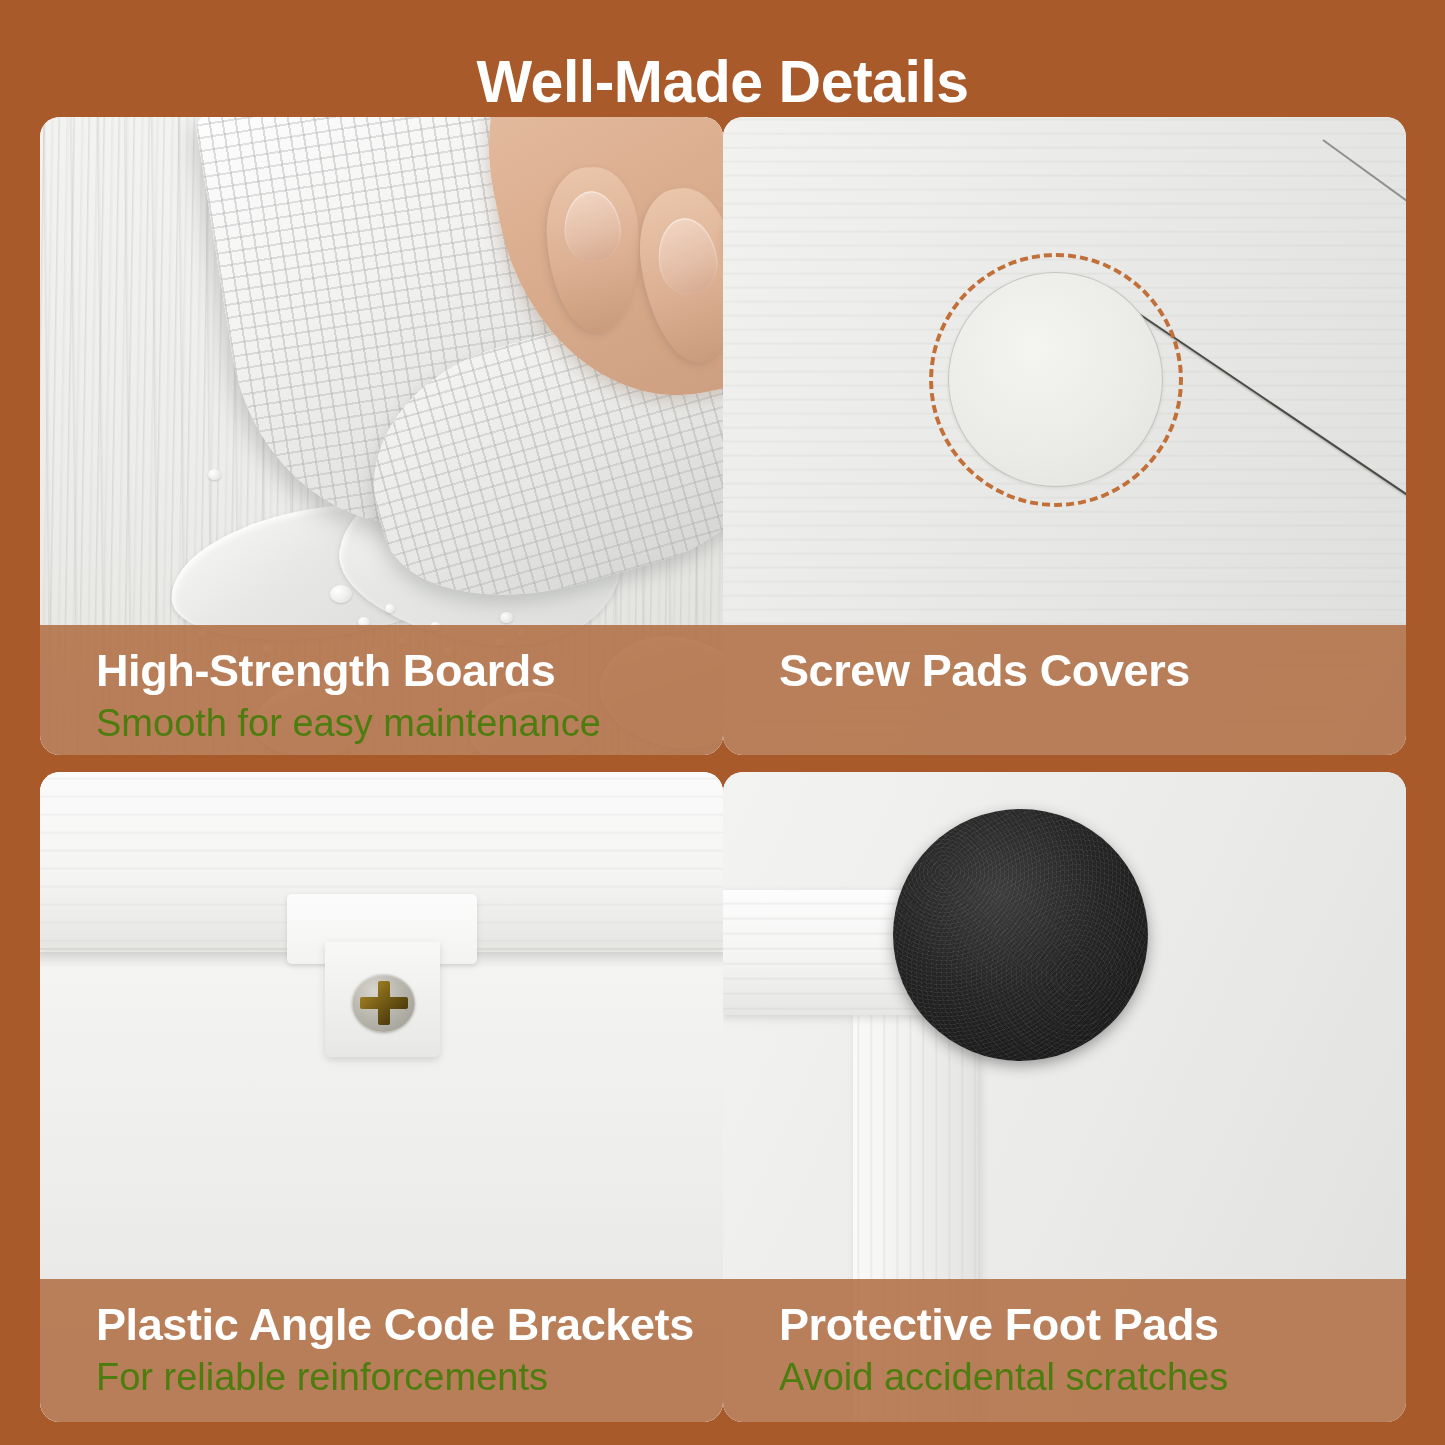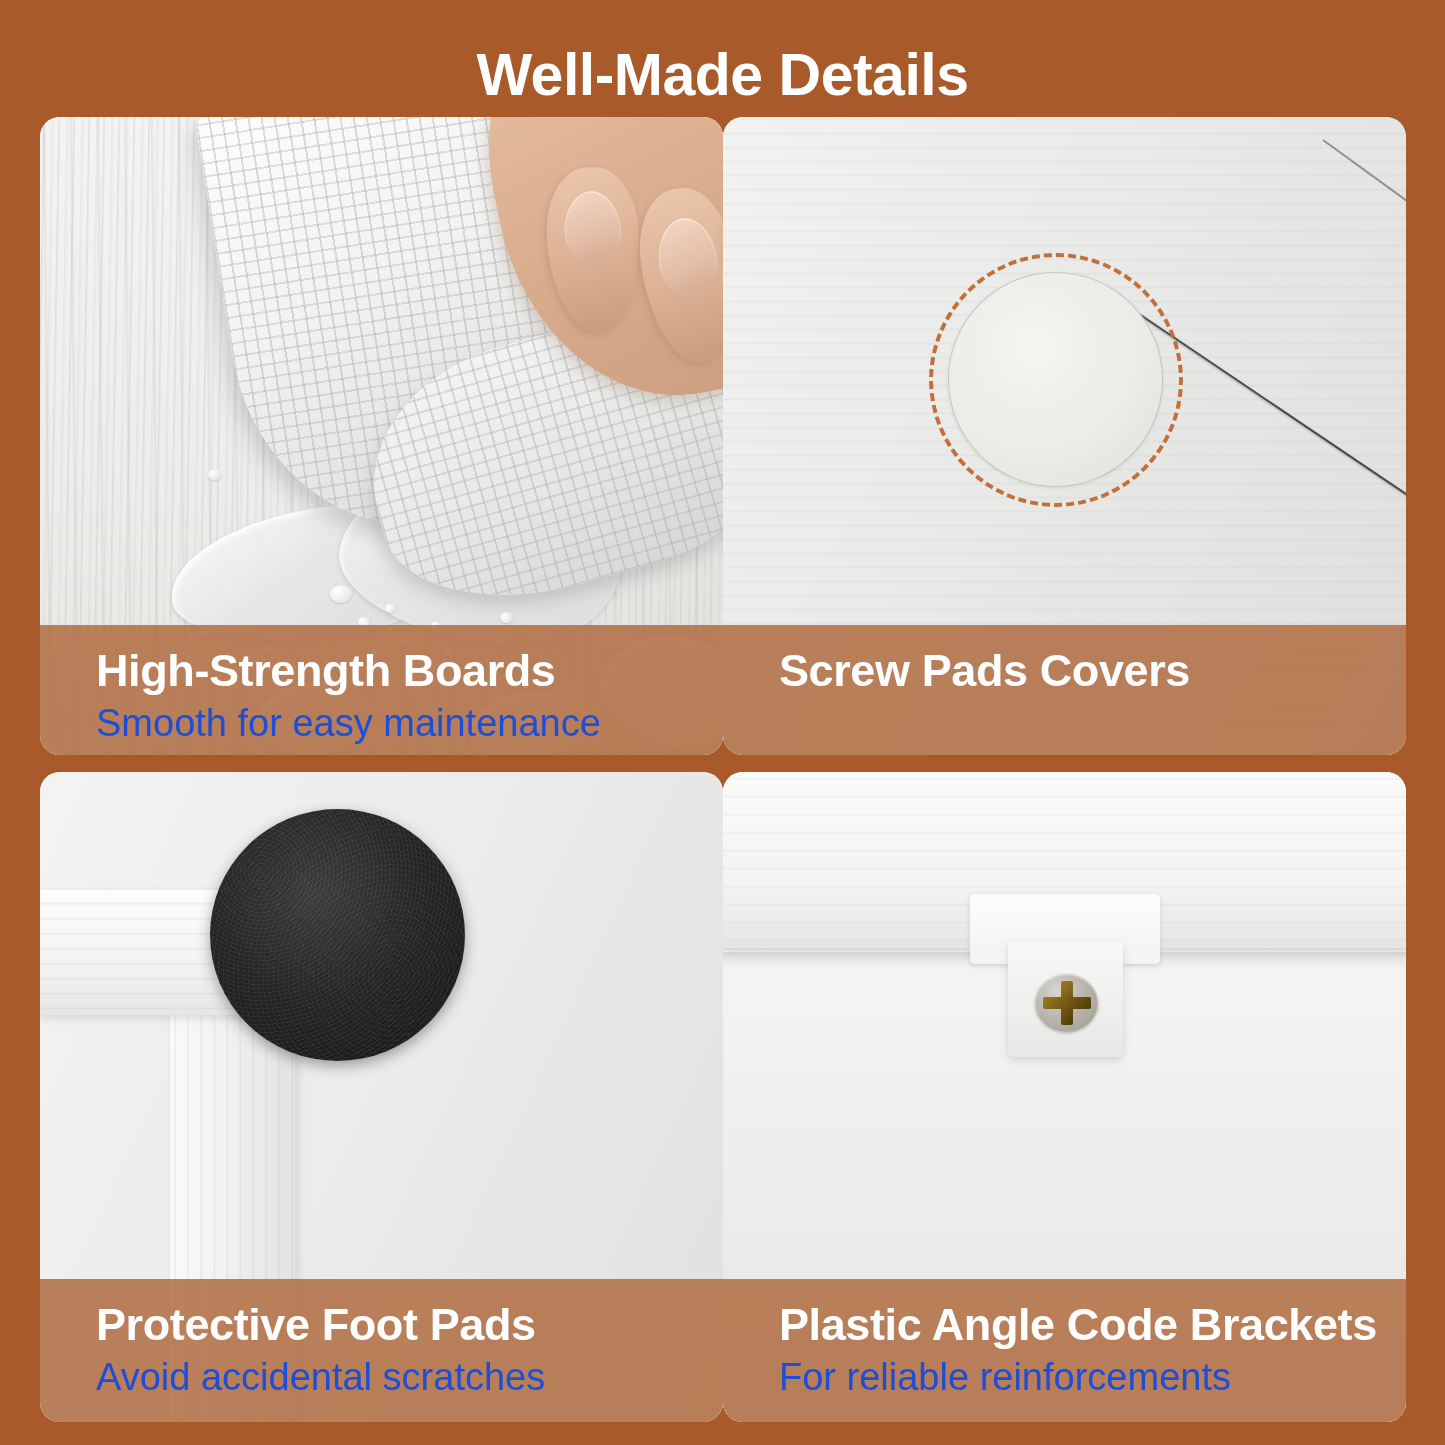--- a/index.html
+++ b/index.html
@@ -11,21 +11,21 @@
 
   body {
     background:#A85A2B;
     font-family:"Liberation Sans", sans-serif;
     position:relative;
   }
 
   
   .title-bar{
     position:absolute;
-    top:9px; left:0; width:1445px; height:133px;
+    top:16px; left:0; width:1445px; height:133px;
     display:flex; align-items:center; justify-content:center;
   }
   .title{
     color:#FFFFFF;
     font-size:59px;
     font-weight:bold;
     letter-spacing:-0.5px;
     line-height:1;
     text-align:center;
     white-space:nowrap;
@@ -68,21 +68,21 @@
 
   .cap-title{
     color:#FFFFFF;
     font-size:45px;
     font-weight:bold;
     line-height:1.08;
     letter-spacing:-0.4px;
     white-space:nowrap;
   }
   .cap-sub{
-    color:#1d4ed8;
+    color:#4d7c0f;
     font-size:38px;
     font-weight:normal;
     line-height:1.12;
     margin-top:6px;
     white-space:nowrap;
   }
 
   
   .p1-board{
     position:absolute; inset:0;
@@ -431,40 +431,20 @@
       <div class="seam seam-edge"></div>
       <div class="cover-disc"></div>
       <div class="dash-ring"></div>
     </div>
 
     <div class="caption">
       <div class="cap-title">Screw Pads Covers</div>
     </div>
   </div>
 
-  <div class="panel panel-br">
-    <div class="photo">
-      <div class="p4-bg"></div>
-      <div class="p4-leg">
-        <div class="p4-leg-grain"></div>
-      </div>
-      <div class="p4-apron">
-        <div class="p4-apron-grain"></div>
-      </div>
-      <div class="footpad">
-        <div class="footpad-tex"></div>
-      </div>
-    </div>
-
-    <div class="caption">
-      <div class="cap-title">Protective Foot Pads</div>
-      <div class="cap-sub">Avoid accidental scratches</div>
-    </div>
-  </div>
-
   <div class="panel panel-bl">
     <div class="photo">
       <div class="p3-bg"></div>
       <div class="p3-panel-lower"></div>
       <div class="p3-shadowline"></div>
       <div class="p3-rail">
         <div class="p3-rail-grain"></div>
       </div>
       <div class="bracket"></div>
       <div class="bracket-stem"></div>
@@ -473,13 +453,33 @@
         <div class="screw-cross-h"></div>
       </div>
     </div>
 
     <div class="caption">
       <div class="cap-title">Plastic Angle Code Brackets</div>
       <div class="cap-sub">For reliable reinforcements</div>
     </div>
   </div>
 
+  <div class="panel panel-br">
+    <div class="photo">
+      <div class="p4-bg"></div>
+      <div class="p4-leg">
+        <div class="p4-leg-grain"></div>
+      </div>
+      <div class="p4-apron">
+        <div class="p4-apron-grain"></div>
+      </div>
+      <div class="footpad">
+        <div class="footpad-tex"></div>
+      </div>
+    </div>
+
+    <div class="caption">
+      <div class="cap-title">Protective Foot Pads</div>
+      <div class="cap-sub">Avoid accidental scratches</div>
+    </div>
+  </div>
+
 </div>
 
 </body></html>

